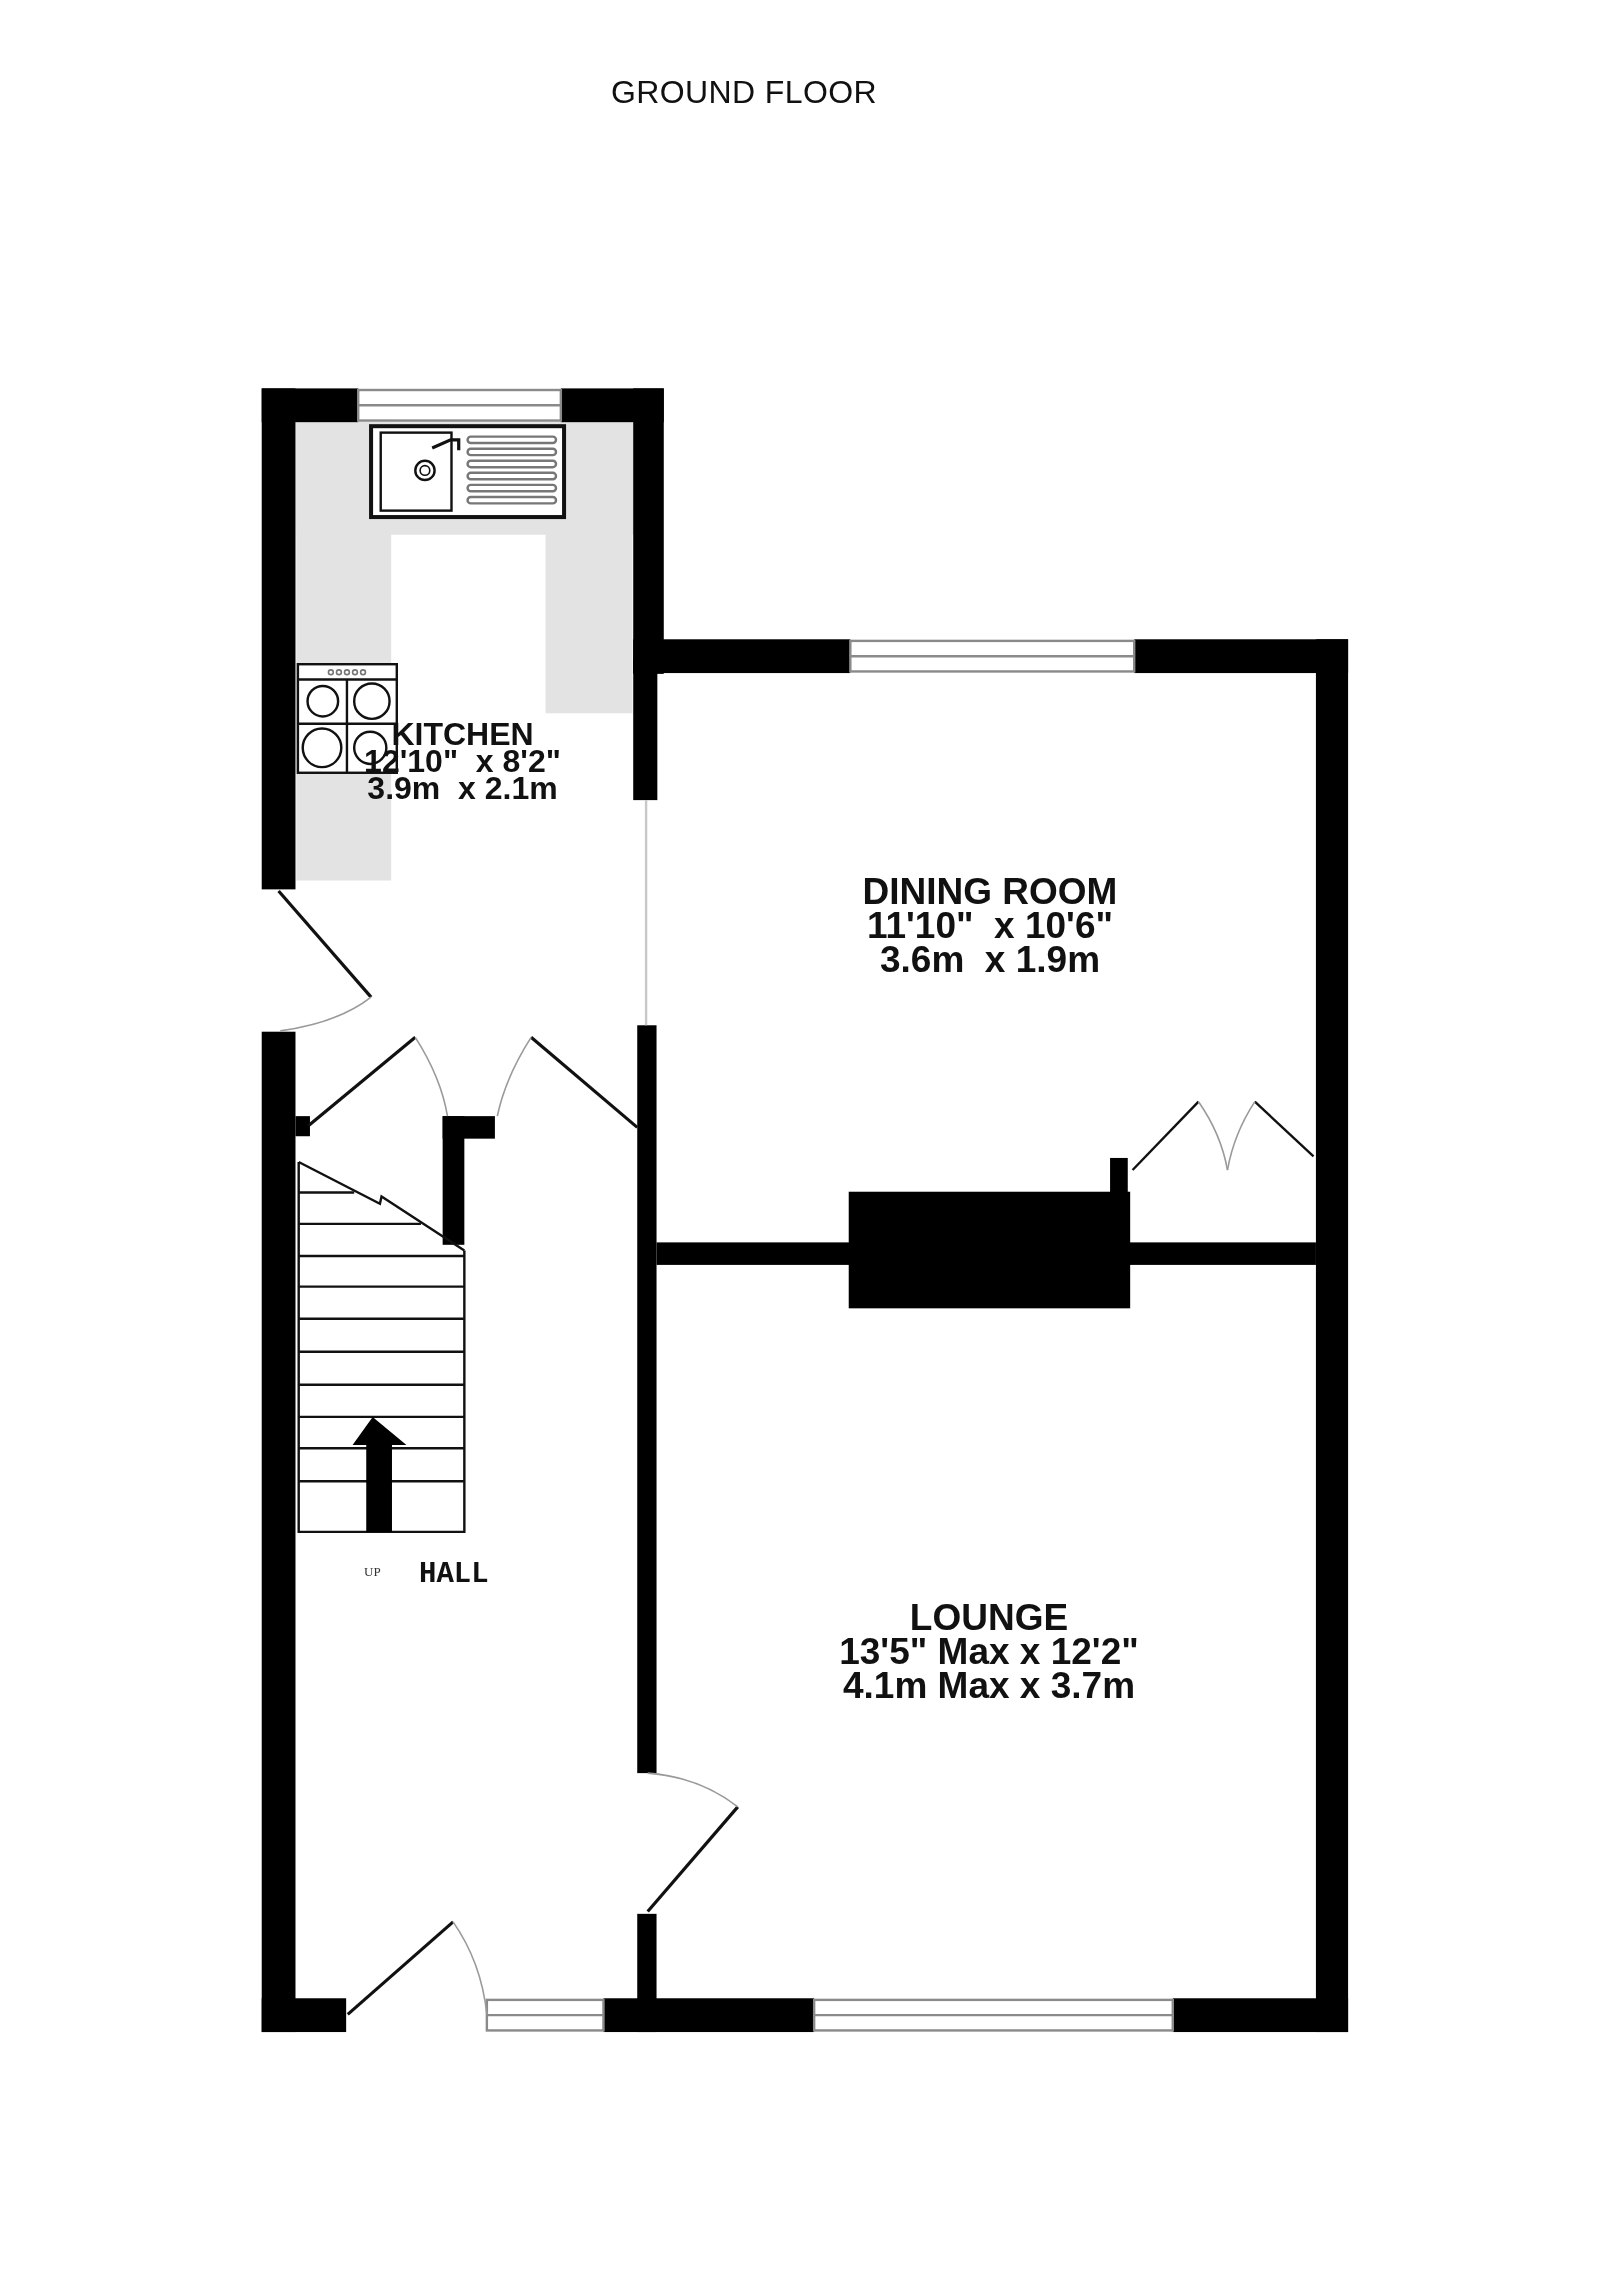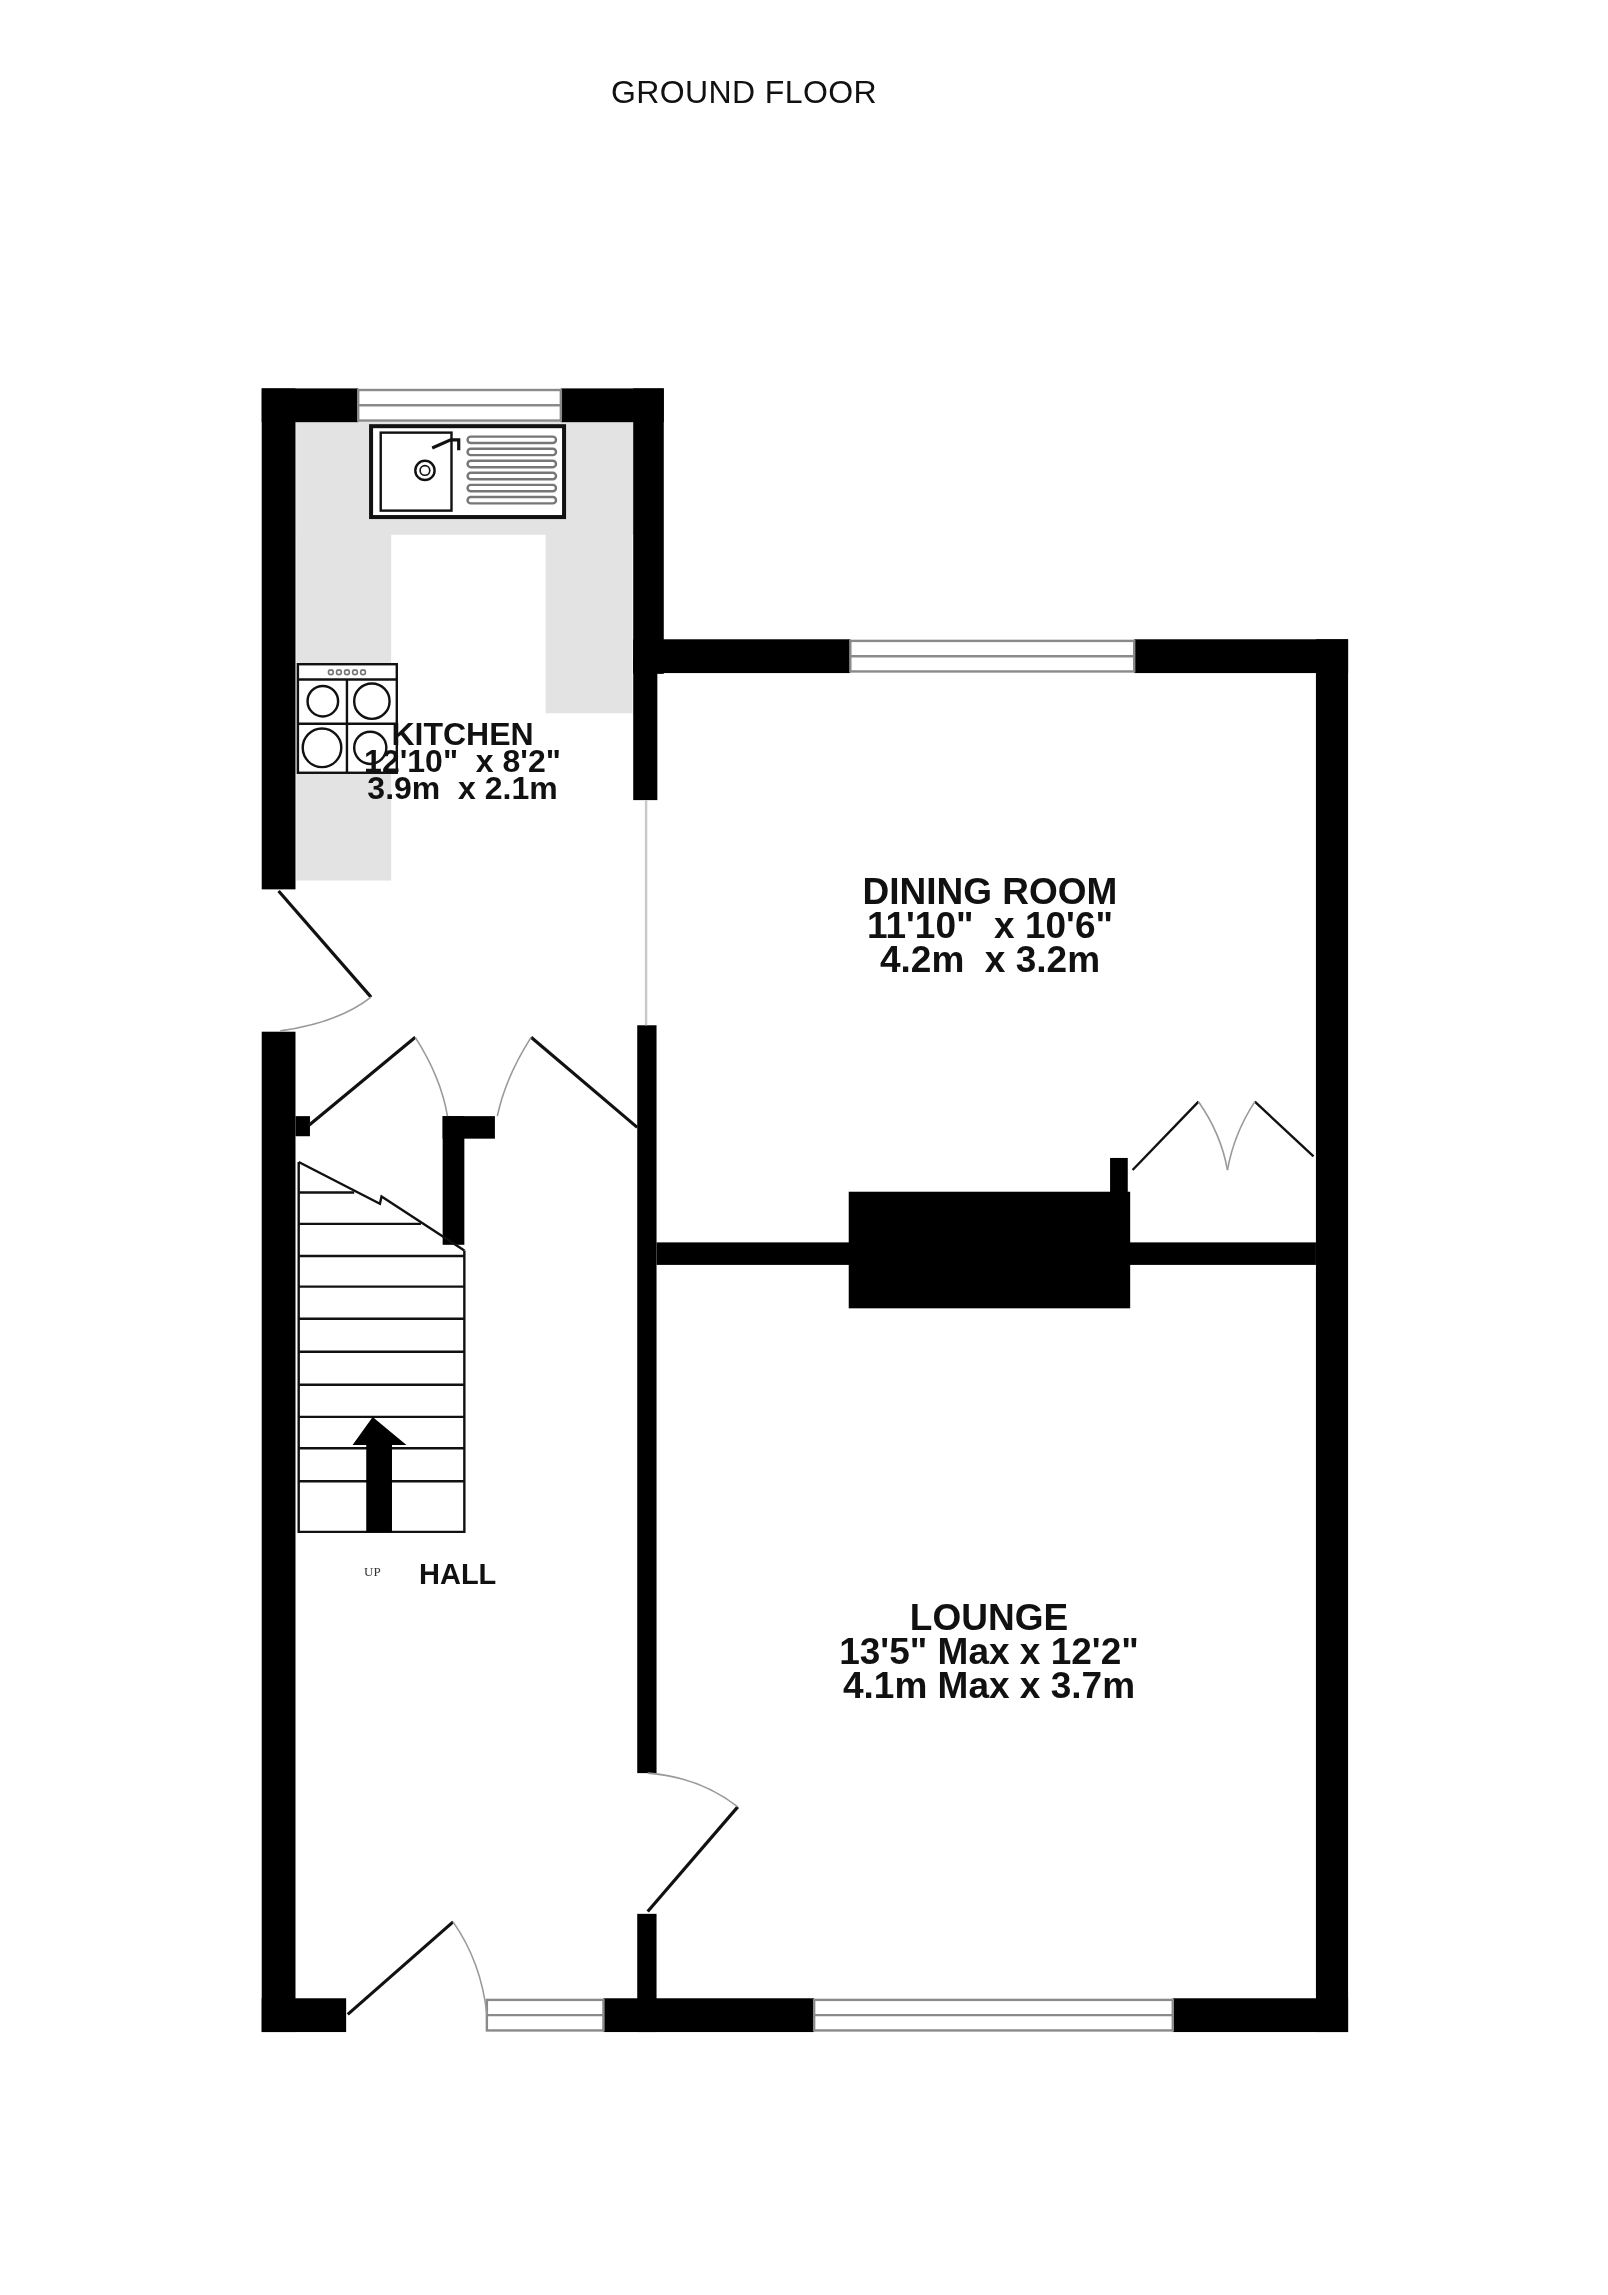--- a/index.html
+++ b/index.html
@@ -15,21 +15,21 @@
       position: absolute; text-align: center;
       font-family: "Liberation Sans", sans-serif; font-weight: bold; color: #111;
       font-size: 37px; line-height: 34px;
     }
     .room-label span { display: block; white-space: pre; }
     .up-label {
       position: absolute; font-family: Liberation Serif, serif;
       font-size: 13px; color: #333;
     }
     .hall-label {
-      position: absolute; font-family: Liberation Sans, sans-serif;
+      position: absolute; font-family: Liberation Mono, monospace;
       font-weight: bold; font-size: 29px; color: #111;
     }
   </style>
 </head>
 <body>
 
 <div class="page">
 
   <div class="title">GROUND FLOOR</div>
 
@@ -177,21 +177,21 @@
 
   <div class="room-label" style="left: 346px; top: 721px; width: 233px; font-size: 32px; line-height: 27px;">
     <span>KITCHEN</span>
     <span>12'10"  x 8'2"</span>
     <span>3.9m  x 2.1m</span>
   </div>
 
   <div class="room-label" style="left: 845px; top: 875px; width: 290px;">
     <span>DINING ROOM</span>
     <span>11'10"  x 10'6"</span>
-    <span>4.2m  x 3.2m</span>
+    <span>3.6m  x 1.9m</span>
   </div>
 
   <div class="room-label" style="left: 828px; top: 1601px; width: 322px;">
     <span>LOUNGE</span>
     <span>13'5" Max x 12'2"</span>
     <span>4.1m Max x 3.7m</span>
   </div>
 
   <div class="up-label" style="left: 364px; top: 1564px;">UP</div>
   <div class="hall-label" style="left: 419px; top: 1558px;">HALL</div>

